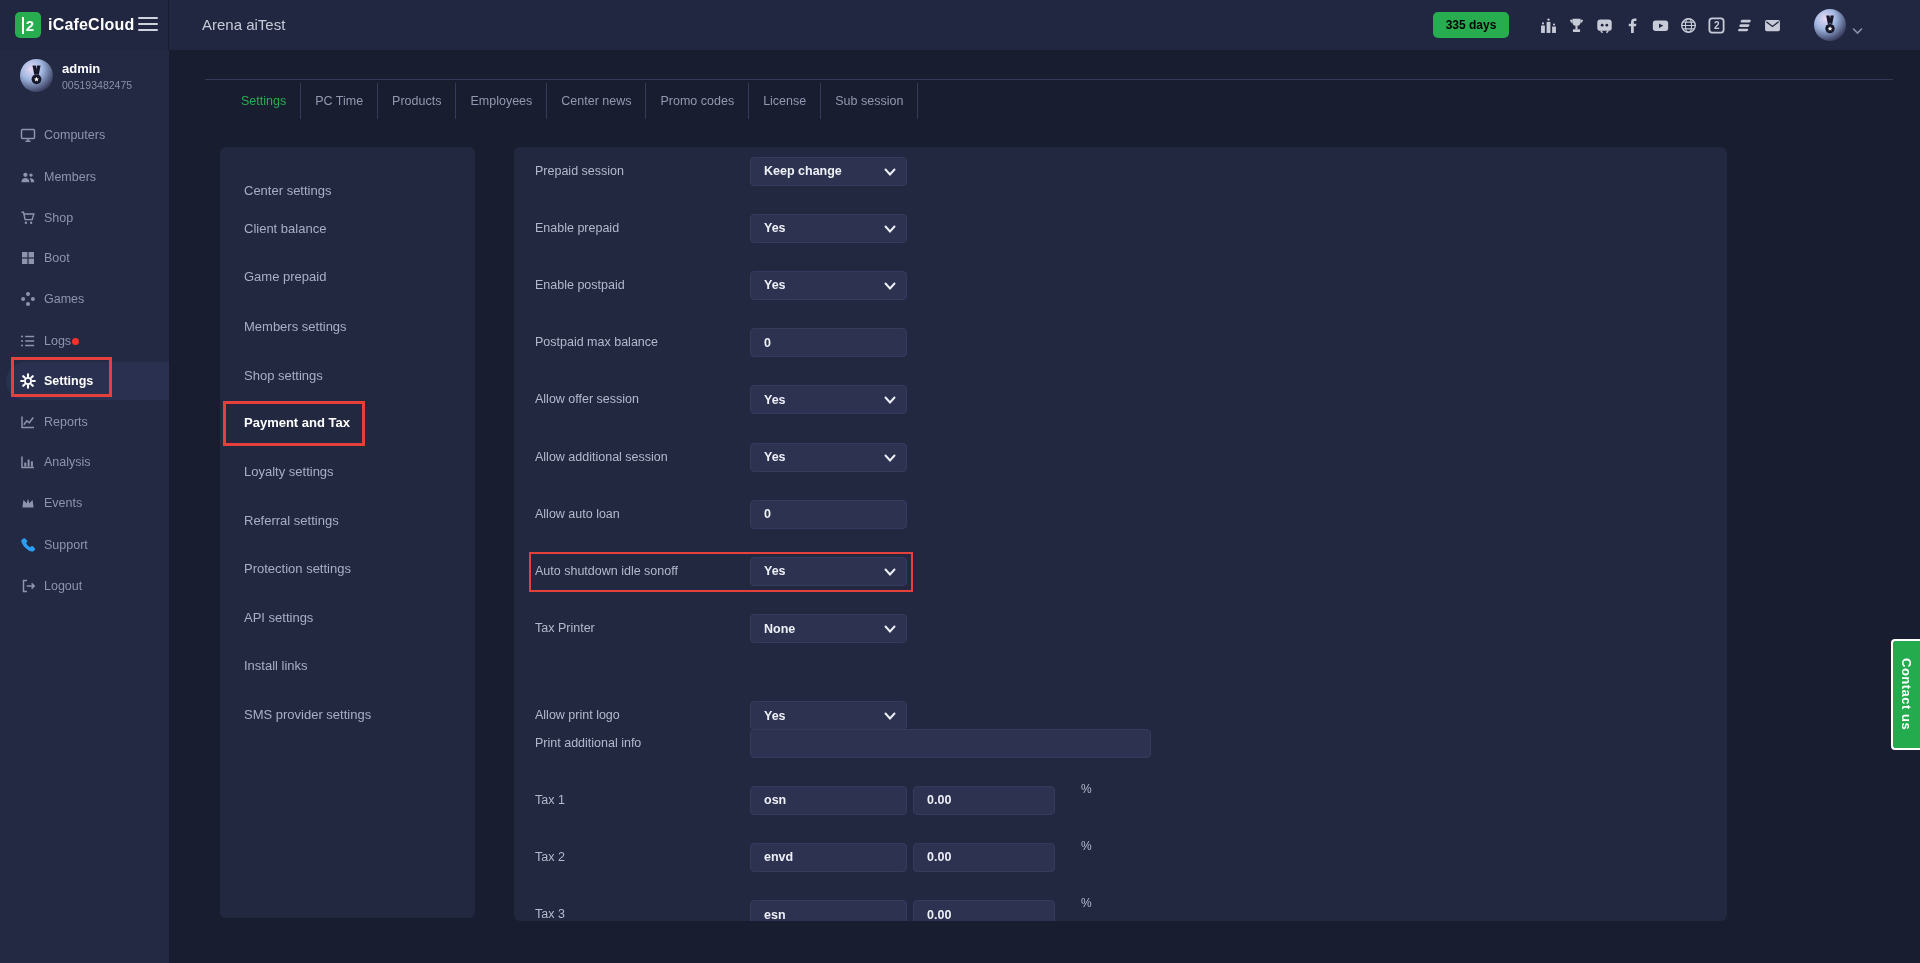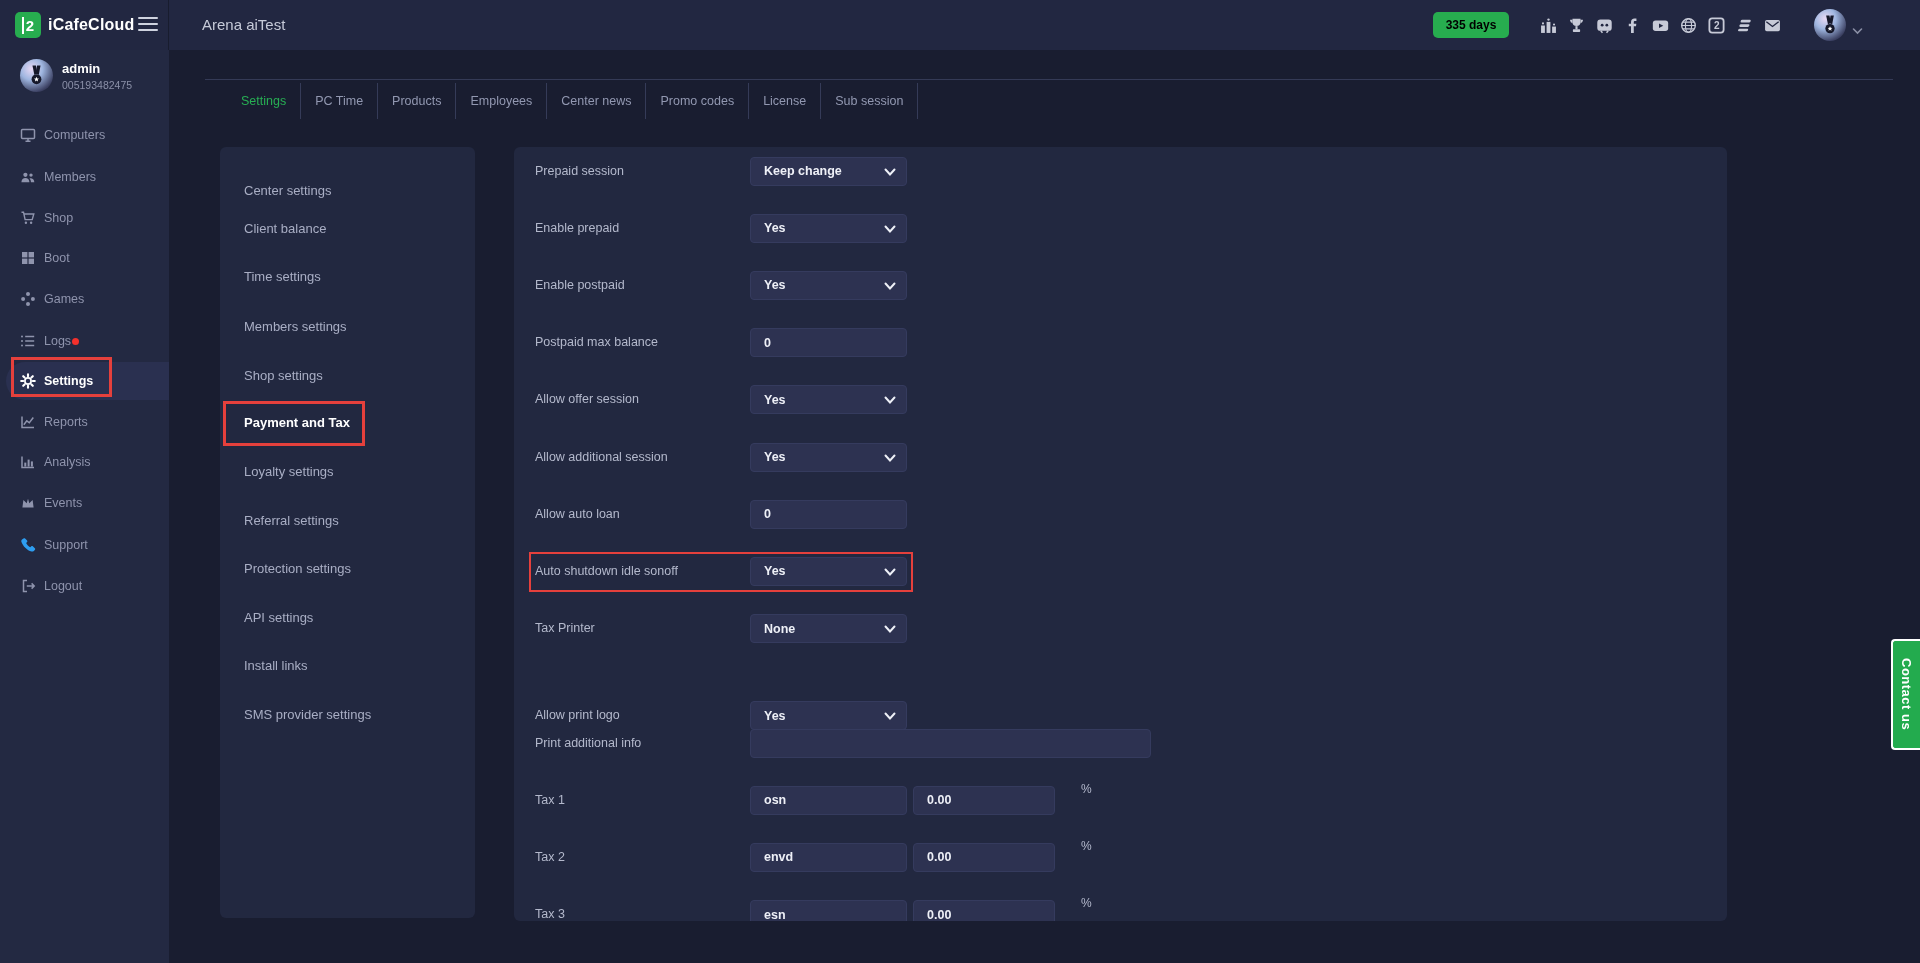--- a/index.html
+++ b/index.html
@@ -317,21 +317,21 @@
     <div class="tab">Employees</div>
     <div class="tab">Center news</div>
     <div class="tab">Promo codes</div>
     <div class="tab">License</div>
     <div class="tab">Sub session</div>
   </div>
 
 <div class="settings-panel" id="settings-panel">
     <div class="smenu-item" style="top: 10px; margin-top: 24px;">Center settings</div>
     <div class="smenu-item" style="top: 72px;">Client balance</div>
-    <div class="smenu-item" style="top: 120px;">Time settings</div>
+    <div class="smenu-item" style="top: 120px;">Game prepaid</div>
     <div class="smenu-item" style="top: 170px;">Members settings</div>
     <div class="smenu-item" style="top: 219px;">Shop settings</div>
     <div class="smenu-item active" style="top: 266px;">Payment and Tax</div>
     <div class="smenu-item" style="top: 315px;">Loyalty settings</div>
     <div class="smenu-item" style="top: 364px;">Referral settings</div>
     <div class="smenu-item" style="top: 412px;">Protection settings</div>
     <div class="smenu-item" style="top: 461px;">API settings</div>
     <div class="smenu-item" style="top: 509px;">Install links</div>
     <div class="smenu-item" style="top: 558px;">SMS provider settings</div>
   </div>

